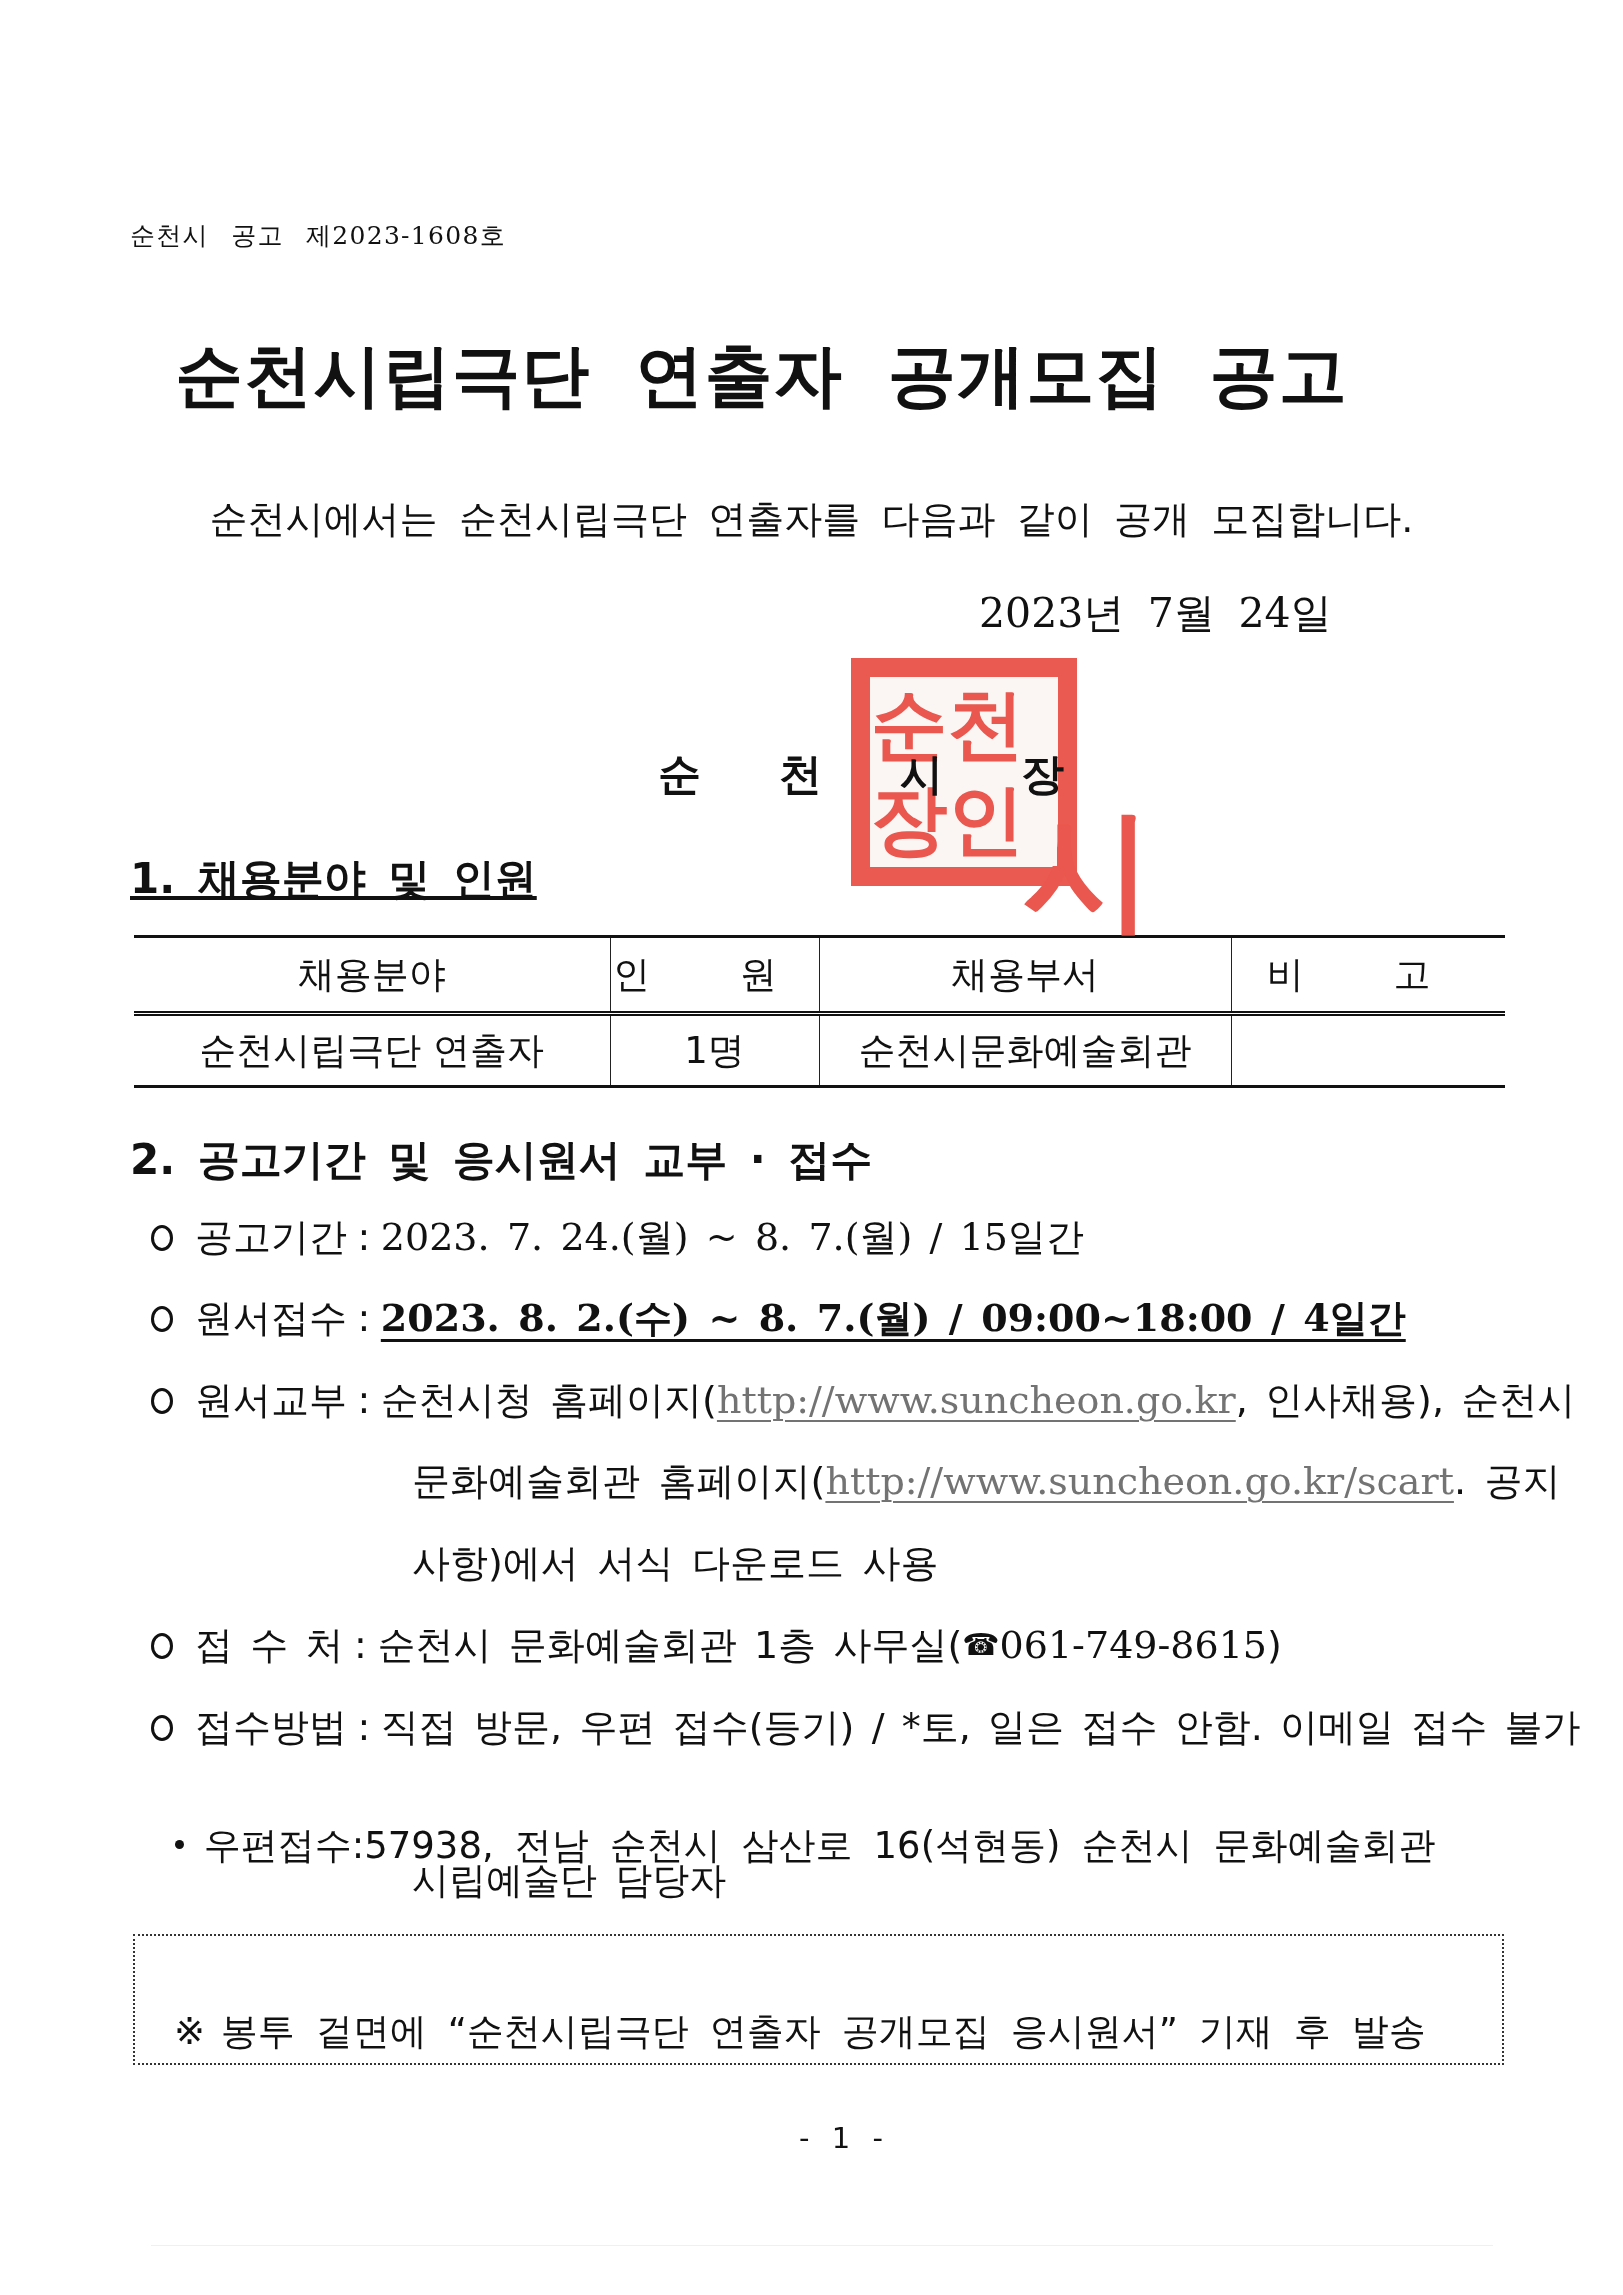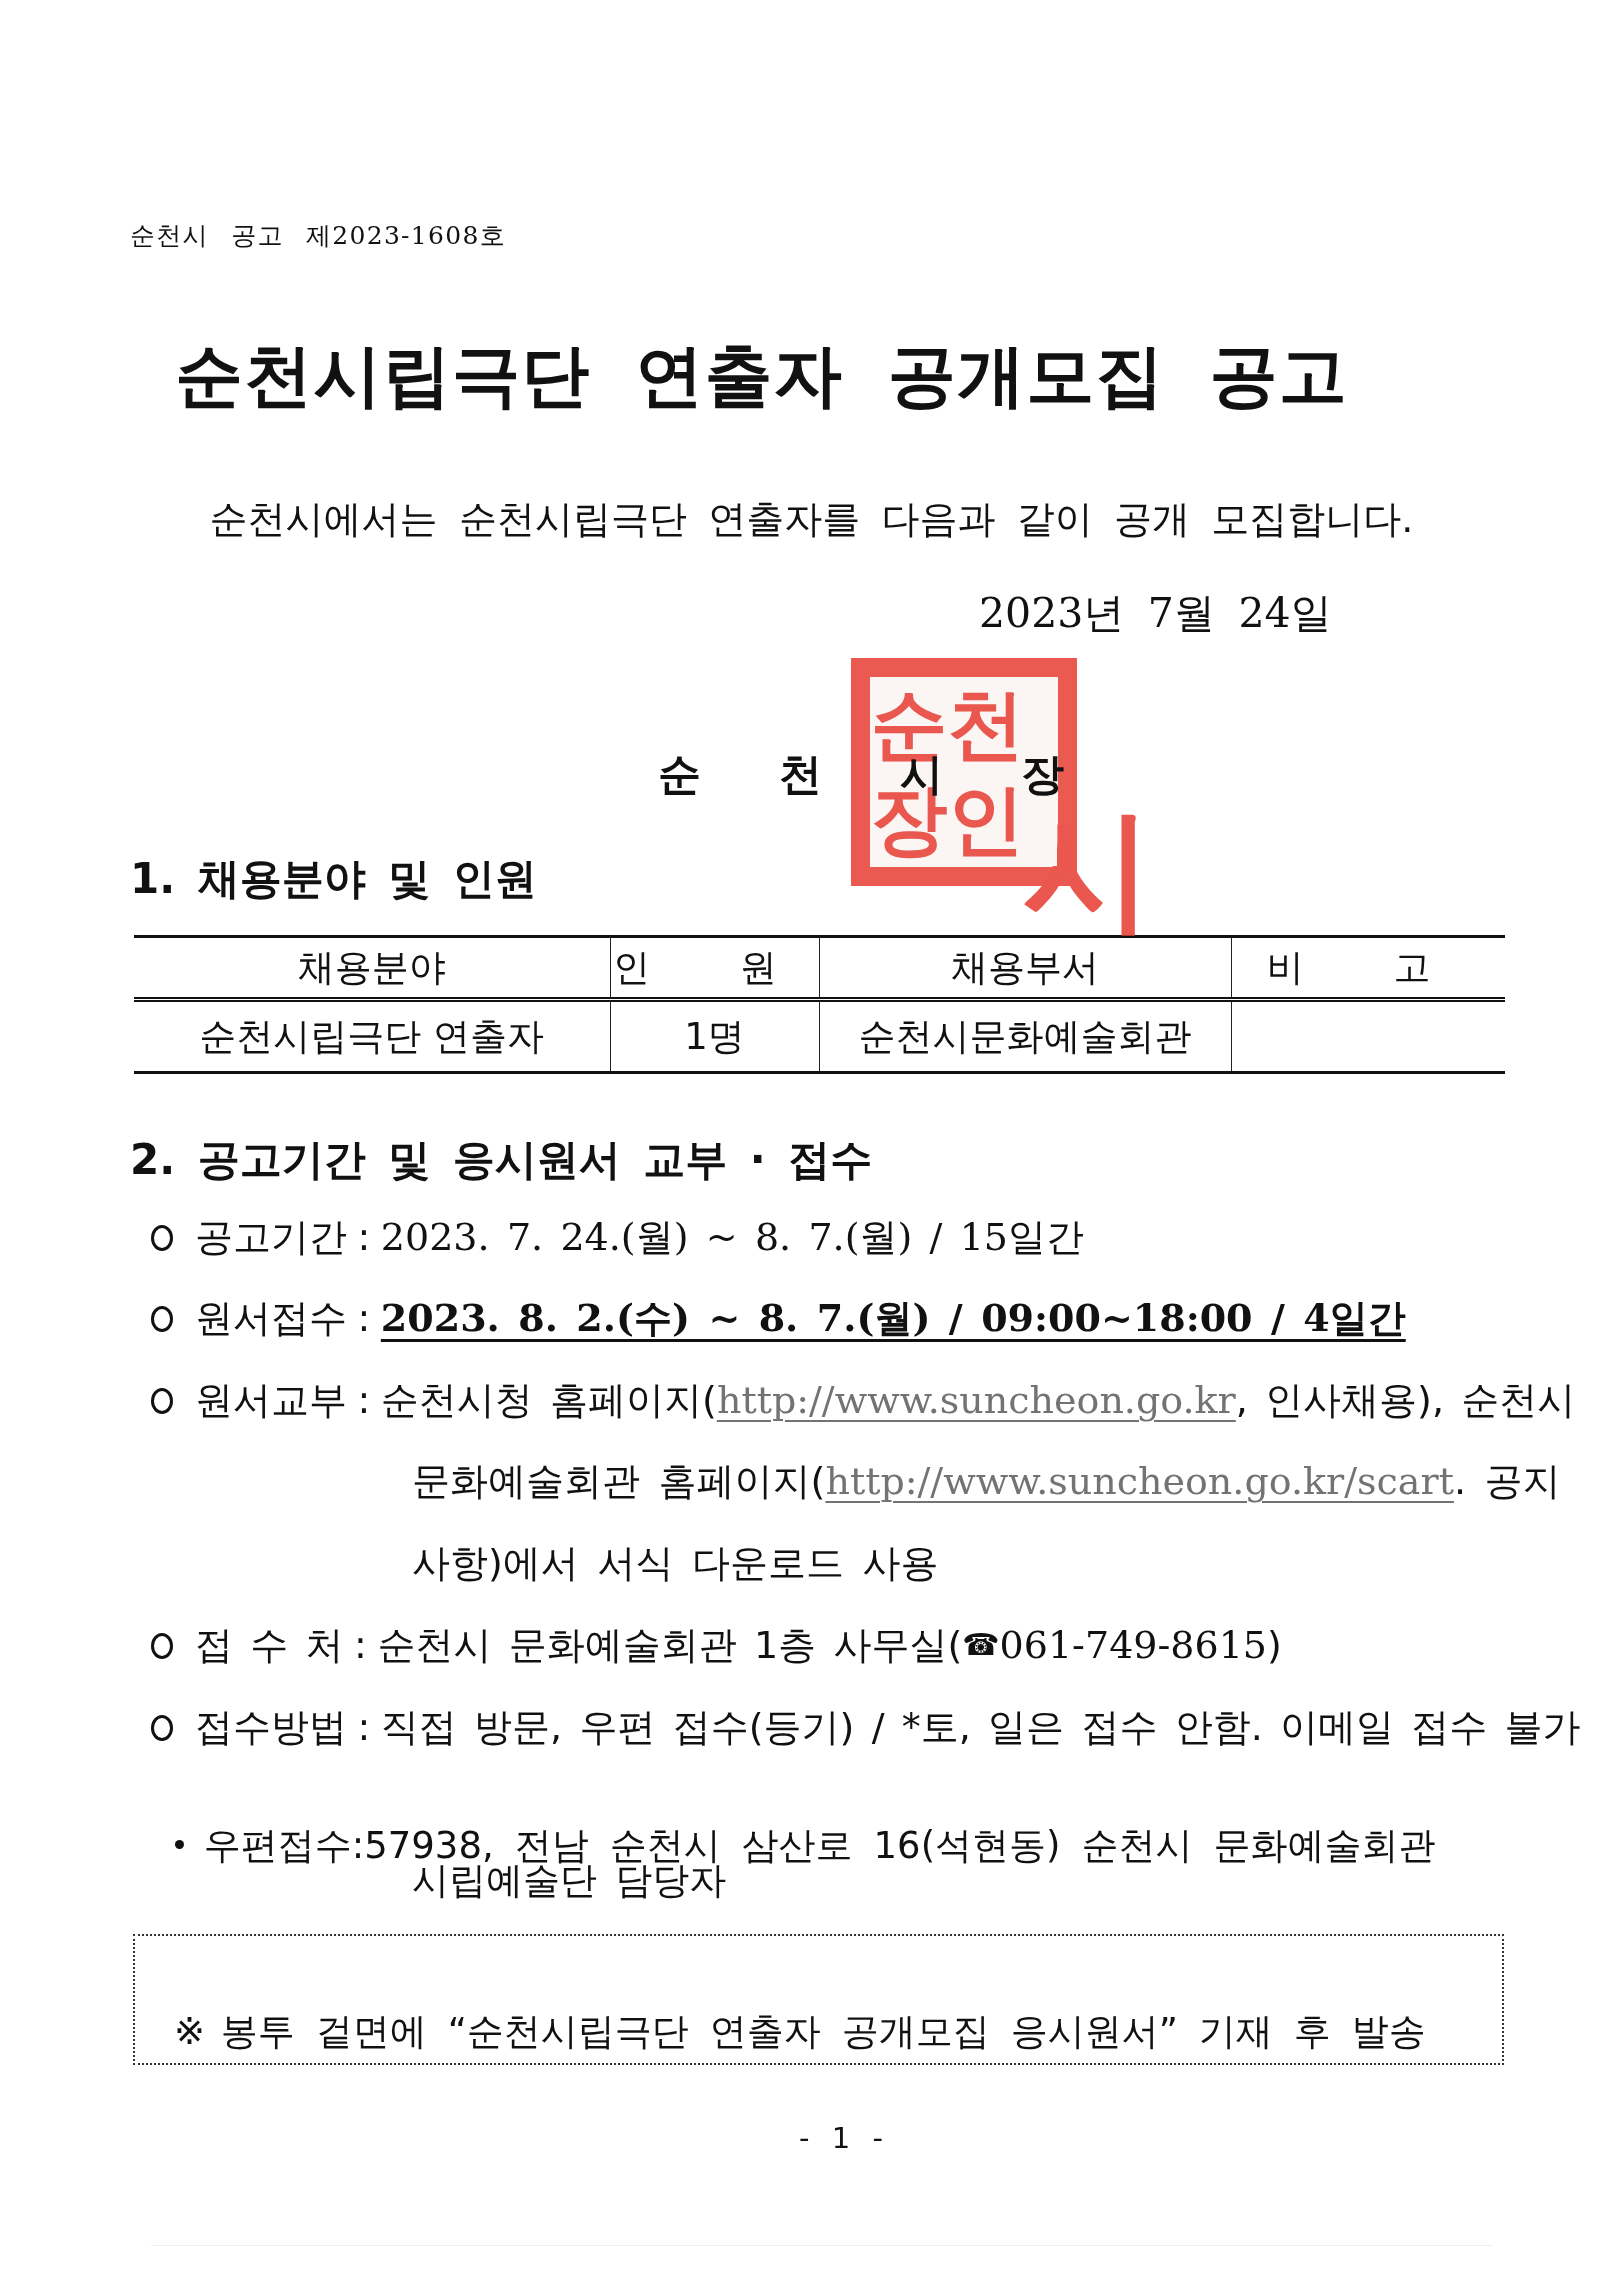--- a/index.html
+++ b/index.html
@@ -85,21 +85,21 @@
       grid-column: 3;
       font-size: 131px;
       writing-mode: vertical-rl;
       letter-spacing: -19.6px;
     }
 
     .section-heading {
       font-size: 42px; font-weight: bold;
       word-spacing: 7.9px;
     }
-    .s1 { left: 130px; top: 851px; }
+    .s1 { left: 130px; top: 851px; text-decoration: underline; }
     .s2 { left: 130px; top: 1132px; }
 
     table.recruit {
       position: absolute;
       left: 134px; top: 935px;
       width: 1371px;
       border-collapse: collapse;
       font-size: 37px;
     }
     table.recruit th, table.recruit td {
@@ -107,21 +107,21 @@
       text-align: center;
       border-left: 1.3px solid #222;
       border-right: 1.3px solid #222;
       padding: 0;
     }
     table.recruit th:first-child, table.recruit td:first-child { border-left: none; }
     table.recruit th:last-child, table.recruit td:last-child { border-right: none; }
     table.recruit thead tr {
       border-top: 3.9px solid #111;
       border-bottom: 5.2px double #111;
-      height: 63px;
+      height: 77px;
     }
     table.recruit tbody tr {
       border-bottom: 3.9px solid #111;
       height: 73px;
     }
     .spaced { letter-spacing: 39px; }
 
     .item {
       position: absolute;
       left: 151px;

